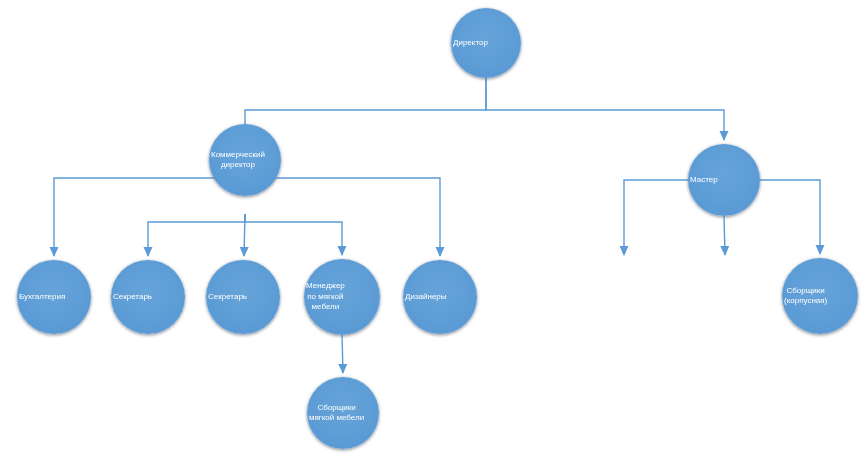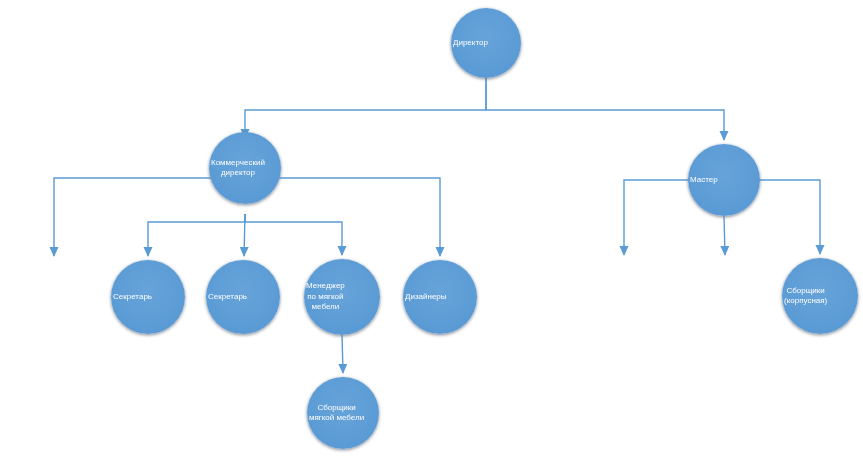--- a/index.html
+++ b/index.html
@@ -70,26 +70,29 @@
         <polyline points="724,180 624,180 624,255" class="edge" marker-end="url(#arrowhead)"></polyline>
         <polyline points="724,180 820,180 820,254" class="edge" marker-end="url(#arrowhead)"></polyline>
         <polyline points="724,216 725,255" class="edge" marker-end="url(#arrowhead)"></polyline>
         <polyline points="342,335 343,373" class="edge" marker-end="url(#arrowhead)"></polyline>
       </g>
   </svg>
 
 <div class="node" style="left: 451px; top: 8px; width: 70px; height: 70px;">
       <span class="node-label">Директор</span>
     </div>
-    <div class="node" style="left: 209px; top: 132px; width: 72px; height: 72px;">
+    <div class="node" style="left: 209px; top: 124px; width: 72px; height: 72px;">
       <span class="node-label">Коммерческий
 директор</span>
     </div>
     <div class="node" style="left: 688px; top: 144px; width: 72px; height: 72px;">
       <span class="node-label">Мастер</span>
+    </div>
+    <div class="node" style="left: 17px; top: 260px; width: 74px; height: 74px;">
+      <span class="node-label">Бухгалтерия</span>
     </div>
     <div class="node" style="left: 111px; top: 260px; width: 74px; height: 74px;">
       <span class="node-label">Секретарь</span>
     </div>
     <div class="node" style="left: 206px; top: 260px; width: 74px; height: 74px;">
       <span class="node-label">Секретарь</span>
     </div>
     <div class="node" style="left: 304px; top: 259px; width: 76px; height: 76px;">
       <span class="node-label">Менеджер
 по мягкой

